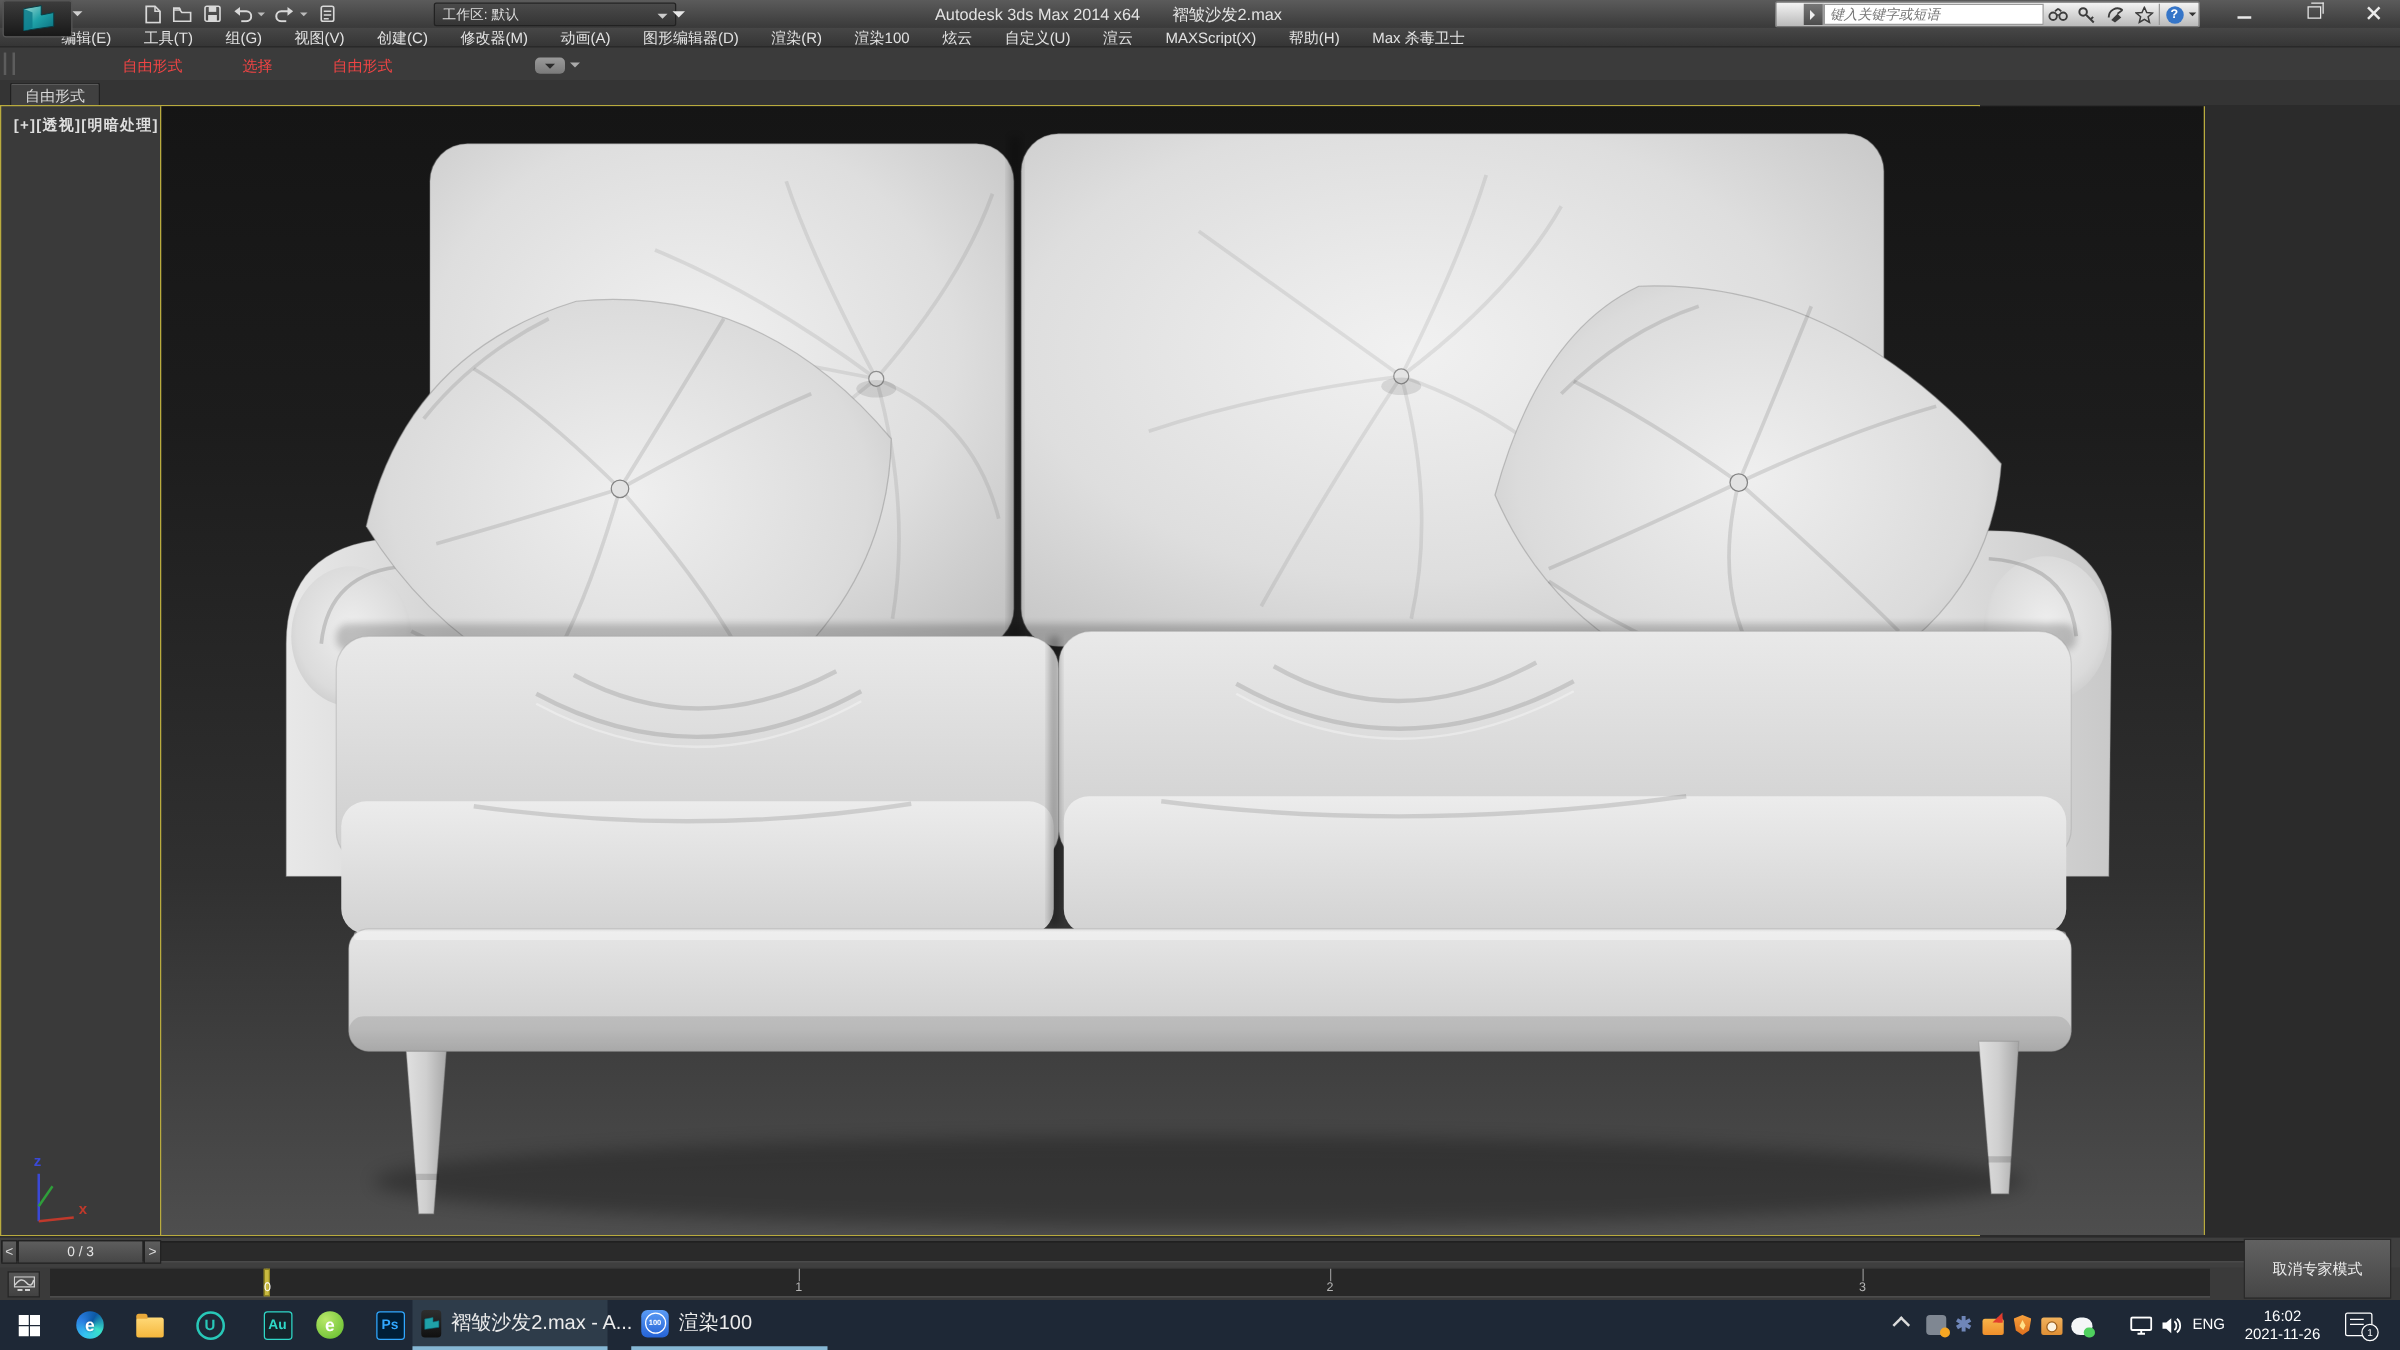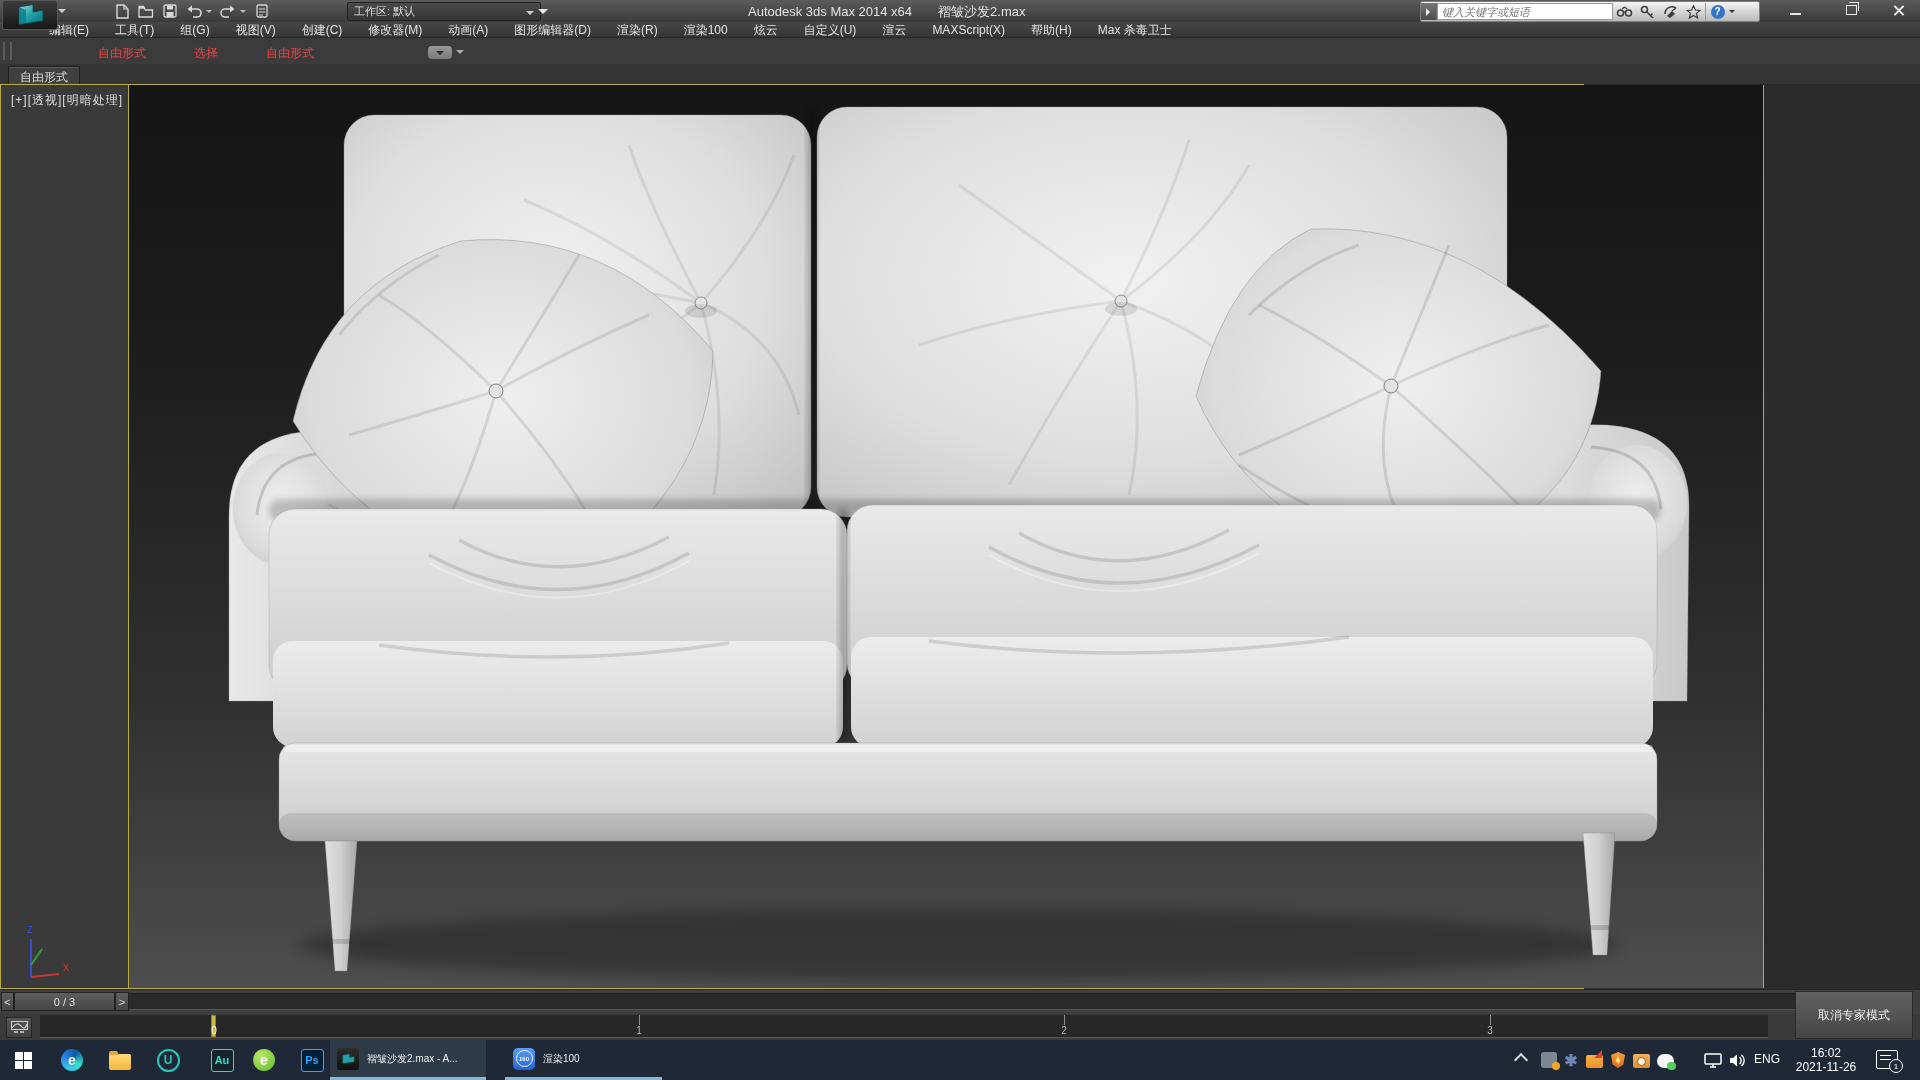--- a/index.html
+++ b/index.html
@@ -13,21 +13,21 @@
   .qat-ic{width:20px;height:16px;display:flex;align-items:center;justify-content:center;margin-right:4px;}
   .qat-ic svg{display:block}
   .mini-caret{width:0;height:0;border:3px solid transparent;border-top-color:#bbb;margin:4px 6px 0 -2px;}
   #workspace-box{left:347px;top:2px;width:180px;height:17px;background:linear-gradient(#4a4a4a,#353535);border:1px solid #222;border-radius:2px;color:#ddd;font-size:11px;display:flex;align-items:center;padding:0 6px;}
   #workspace-box .wcaret{margin-left:auto;width:0;height:0;border:4px solid transparent;border-top-color:#ccc;margin-top:7px;}
   #qat-flyout{left:533px;top:4px;width:20px;height:14px;display:flex;align-items:center;justify-content:center;}
   #qat-flyout i{width:0;height:0;border:5px solid transparent;border-top-color:#e8e8e8;margin-top:5px;}
   #title-text{left:748px;top:3px;font-size:13px;color:#e3e3e3;white-space:nowrap;}
   #title-text .fname{margin-left:26px;}
   
-  #infocenter{left:1420px;top:1px;width:338px;height:19px;background:linear-gradient(#f4f4f4,#b9b9b9);border:1px solid #7e7e7e;border-radius:2px;display:flex;align-items:center;}
+  #infocenter{left:1420px;top:1px;width:338px;height:19px;background:linear-gradient(#f4f4f4,#b9b9b9);border:1px solid #7e7e7e;border-radius:2px;display:flex;align-items:center;justify-content:flex-end;}
   #search-go{width:15px;height:17px;background:linear-gradient(#777,#4c4c4c);display:flex;align-items:center;justify-content:center;border-right:1px solid #666;}
   #search-go i{width:0;height:0;border:4px solid transparent;border-left-color:#f0f0f0;margin-left:3px;}
   #search-input{width:166px;height:15px;border:1px solid #9a9a9a;font-size:11px;font-style:italic;color:#555;padding:0 4px;background:#fff;outline:none;}
   .ic-btn{width:23px;height:17px;display:flex;align-items:center;justify-content:center;}
   #help-caret{width:0;height:0;border:3px solid transparent;border-top-color:#333;margin:3px 2px 0 0;}
   .winbtn{top:0;width:30px;height:20px;display:flex;align-items:center;justify-content:center;}
   #min-glyph{width:11px;height:0;border-bottom:2px solid #e8e8e8;margin-top:8px;}
   #restore-glyph{width:9px;height:8px;border:1px solid #e8e8e8;position:relative;background:transparent;}
   #restore-glyph:before{content:"";position:absolute;left:2px;top:-4px;width:9px;height:8px;border:1px solid #e8e8e8;border-bottom:none;border-left:none;}
   #close-glyph{position:relative;width:12px;height:12px;}
@@ -40,21 +40,21 @@
   #ribbontabs{left:0;top:38px;width:1920px;height:26px;background:#3b3b3b;border-bottom:1px solid #303030;}
   #ribbon-grip{left:3px;top:42px;width:5px;height:18px;border-left:2px solid #5d5d5d;border-right:2px solid #5d5d5d;}
   .rtab{position:absolute;top:42px;font-size:12px;color:#ef4444;padding:3px 14px;}
   .rtab.active{color:#e8e8e8;background:linear-gradient(#565656,#454545);border:1px solid #6a6a6a;border-bottom:none;border-radius:3px 3px 0 0;margin-top:40px;}
   #rib-flyout{left:428px;top:46px;width:24px;height:13px;background:linear-gradient(#9a9a9a,#7a7a7a);border-radius:4px;display:flex;align-items:center;justify-content:center;}
   #rib-flyout i{width:0;height:0;border:4px solid transparent;border-top-color:#2b2b2b;margin-top:4px;}
   #rib-flyout2{left:456px;top:50px;width:0;height:0;border:4px solid transparent;border-top-color:#aaa;}
   #panelrow{left:0;top:64px;width:1920px;height:20px;background:#343434;}
   #panel-tab{left:8px;top:66px;font-size:12px;color:#d8d8d8;background:#404040;border:1px solid #202020;border-bottom:none;border-radius:2px 2px 0 0;padding:2px 11px;box-shadow:inset 0 1px 0 #5a5a5a;}
   
-  #viewport{left:0;top:84px;width:1584px;height:905px;background:#3a3a3a;border:1px solid #b9ab3e;box-sizing:border-box;}
+  #viewport{left:0;top:84px;width:1584px;height:905px;background:#3a3a3a;border:1px solid #b9ab3e;box-sizing:border-box;font-weight:bold;}
   #vp-render{left:127px;top:0;width:1634px;height:903px;background:linear-gradient(#151515,#1c1c1c 28%,#303030 68%,#4e4e4e);border-left:1px solid #b9ab3e;border-right:1px solid #b9ab3e;overflow:hidden;}
   #vp-label{left:10px;top:7px;font-size:12px;color:#dedede;letter-spacing:1px;z-index:5;}
   #axis-tripod{left:16px;top:832px;z-index:5;}
   
   #timerow{left:0;top:989px;width:1920px;height:25px;background:#3f3f3f;border-top:1px solid #262626;}
   #time-track{left:1px;top:993px;width:1911px;height:17px;background:#2a2a2a;border:1px solid #1d1d1d;border-bottom-color:#555;box-sizing:border-box;}
   .tsbtn{top:992px;height:19px;background:linear-gradient(#5e5e5e,#464646);border:1px solid #222;box-sizing:border-box;color:#ddd;font-size:11px;display:flex;align-items:center;justify-content:center;}
   #ts-prev{left:1px;width:13px;} #ts-next{left:115px;width:14px;}
   #ts-handle{left:14px;width:101px;color:#e4e4e4;}
   
@@ -77,21 +77,21 @@
   #edge-ic span{color:#fff;font-size:14px;font-weight:bold;text-shadow:0 0 2px #0a4d8c;}
   .folder-ic{position:relative;width:22px;height:16px;background:linear-gradient(#ffd977,#f5b73d);border-radius:2px;margin-top:4px;}
   .folder-ic:before{content:"";position:absolute;left:0;top:-3px;width:9px;height:4px;background:#e8a93a;border-radius:2px 2px 0 0;}
   #u-ic{border:2px solid #28c8b8;color:#28c8b8;font-size:12px;width:19px;height:19px;}
   #au-ic{width:21px;height:21px;background:#15242b;border:1px solid #2fd8c8;border-radius:3px;color:#2fd8c8;font-size:11px;font-weight:bold;display:flex;align-items:center;justify-content:center;}
   #e-ic{background:radial-gradient(circle at 35% 30%,#b9e86a,#5fbb2a);color:#fff;font-size:14px;}
   #ps-ic{width:21px;height:21px;background:#001e36;border:1px solid #31a8ff;border-radius:3px;color:#31a8ff;font-size:11px;font-weight:bold;display:flex;align-items:center;justify-content:center;}
   .taskapp{top:1040px;height:40px;display:flex;align-items:center;box-sizing:border-box;border-bottom:3px solid #86b7d4;}
   #app-max{left:330px;width:156px;background:#2e3c4a;}
   #app-r100{left:505px;width:157px;}
-  .taskapp .lbl{color:#ececec;font-size:10px;margin-left:8px;white-space:nowrap;}
+  .taskapp .lbl{color:#ececec;font-size:16px;margin-left:8px;white-space:nowrap;}
   .maxicon{width:22px;height:22px;background:linear-gradient(#2e2e2e,#101010);border-radius:3px;margin-left:7px;display:flex;align-items:center;justify-content:center;}
   #r100-ic{width:22px;height:22px;margin-left:8px;border-radius:5px;background:linear-gradient(#5b9cf5,#2563d6);display:flex;align-items:center;justify-content:center;}
   #r100-ic b{display:flex;align-items:center;justify-content:center;width:15px;height:15px;border-radius:50%;border:1.5px solid #fff;color:#fff;font-size:6px;font-weight:bold;}
   #tray-chevron{left:1516px;top:1055px;width:8px;height:8px;border-left:2px solid #dcdcdc;border-top:2px solid #dcdcdc;transform:rotate(45deg);}
   .tray-ic{top:1051px;width:18px;height:18px;display:flex;align-items:center;justify-content:center;}
   #rec-ic{background:#7f8792;border-radius:3px;position:relative;width:16px;height:16px;}
   #rec-ic:after{content:"";position:absolute;right:-3px;bottom:-2px;width:8px;height:8px;border-radius:50%;background:#f6a623;}
   #aster-ic{color:#6f86b8;font-size:16px;font-weight:bold;}
   .flag-folder{position:relative;width:17px;height:13px;background:linear-gradient(#f7b349,#ef8f2b);border-radius:2px;margin-top:3px;}
   .flag-folder:after{content:"";position:absolute;right:1px;top:-5px;width:0;height:0;border:4px solid transparent;border-bottom-color:#e23c2d;border-right-color:#e23c2d;}

